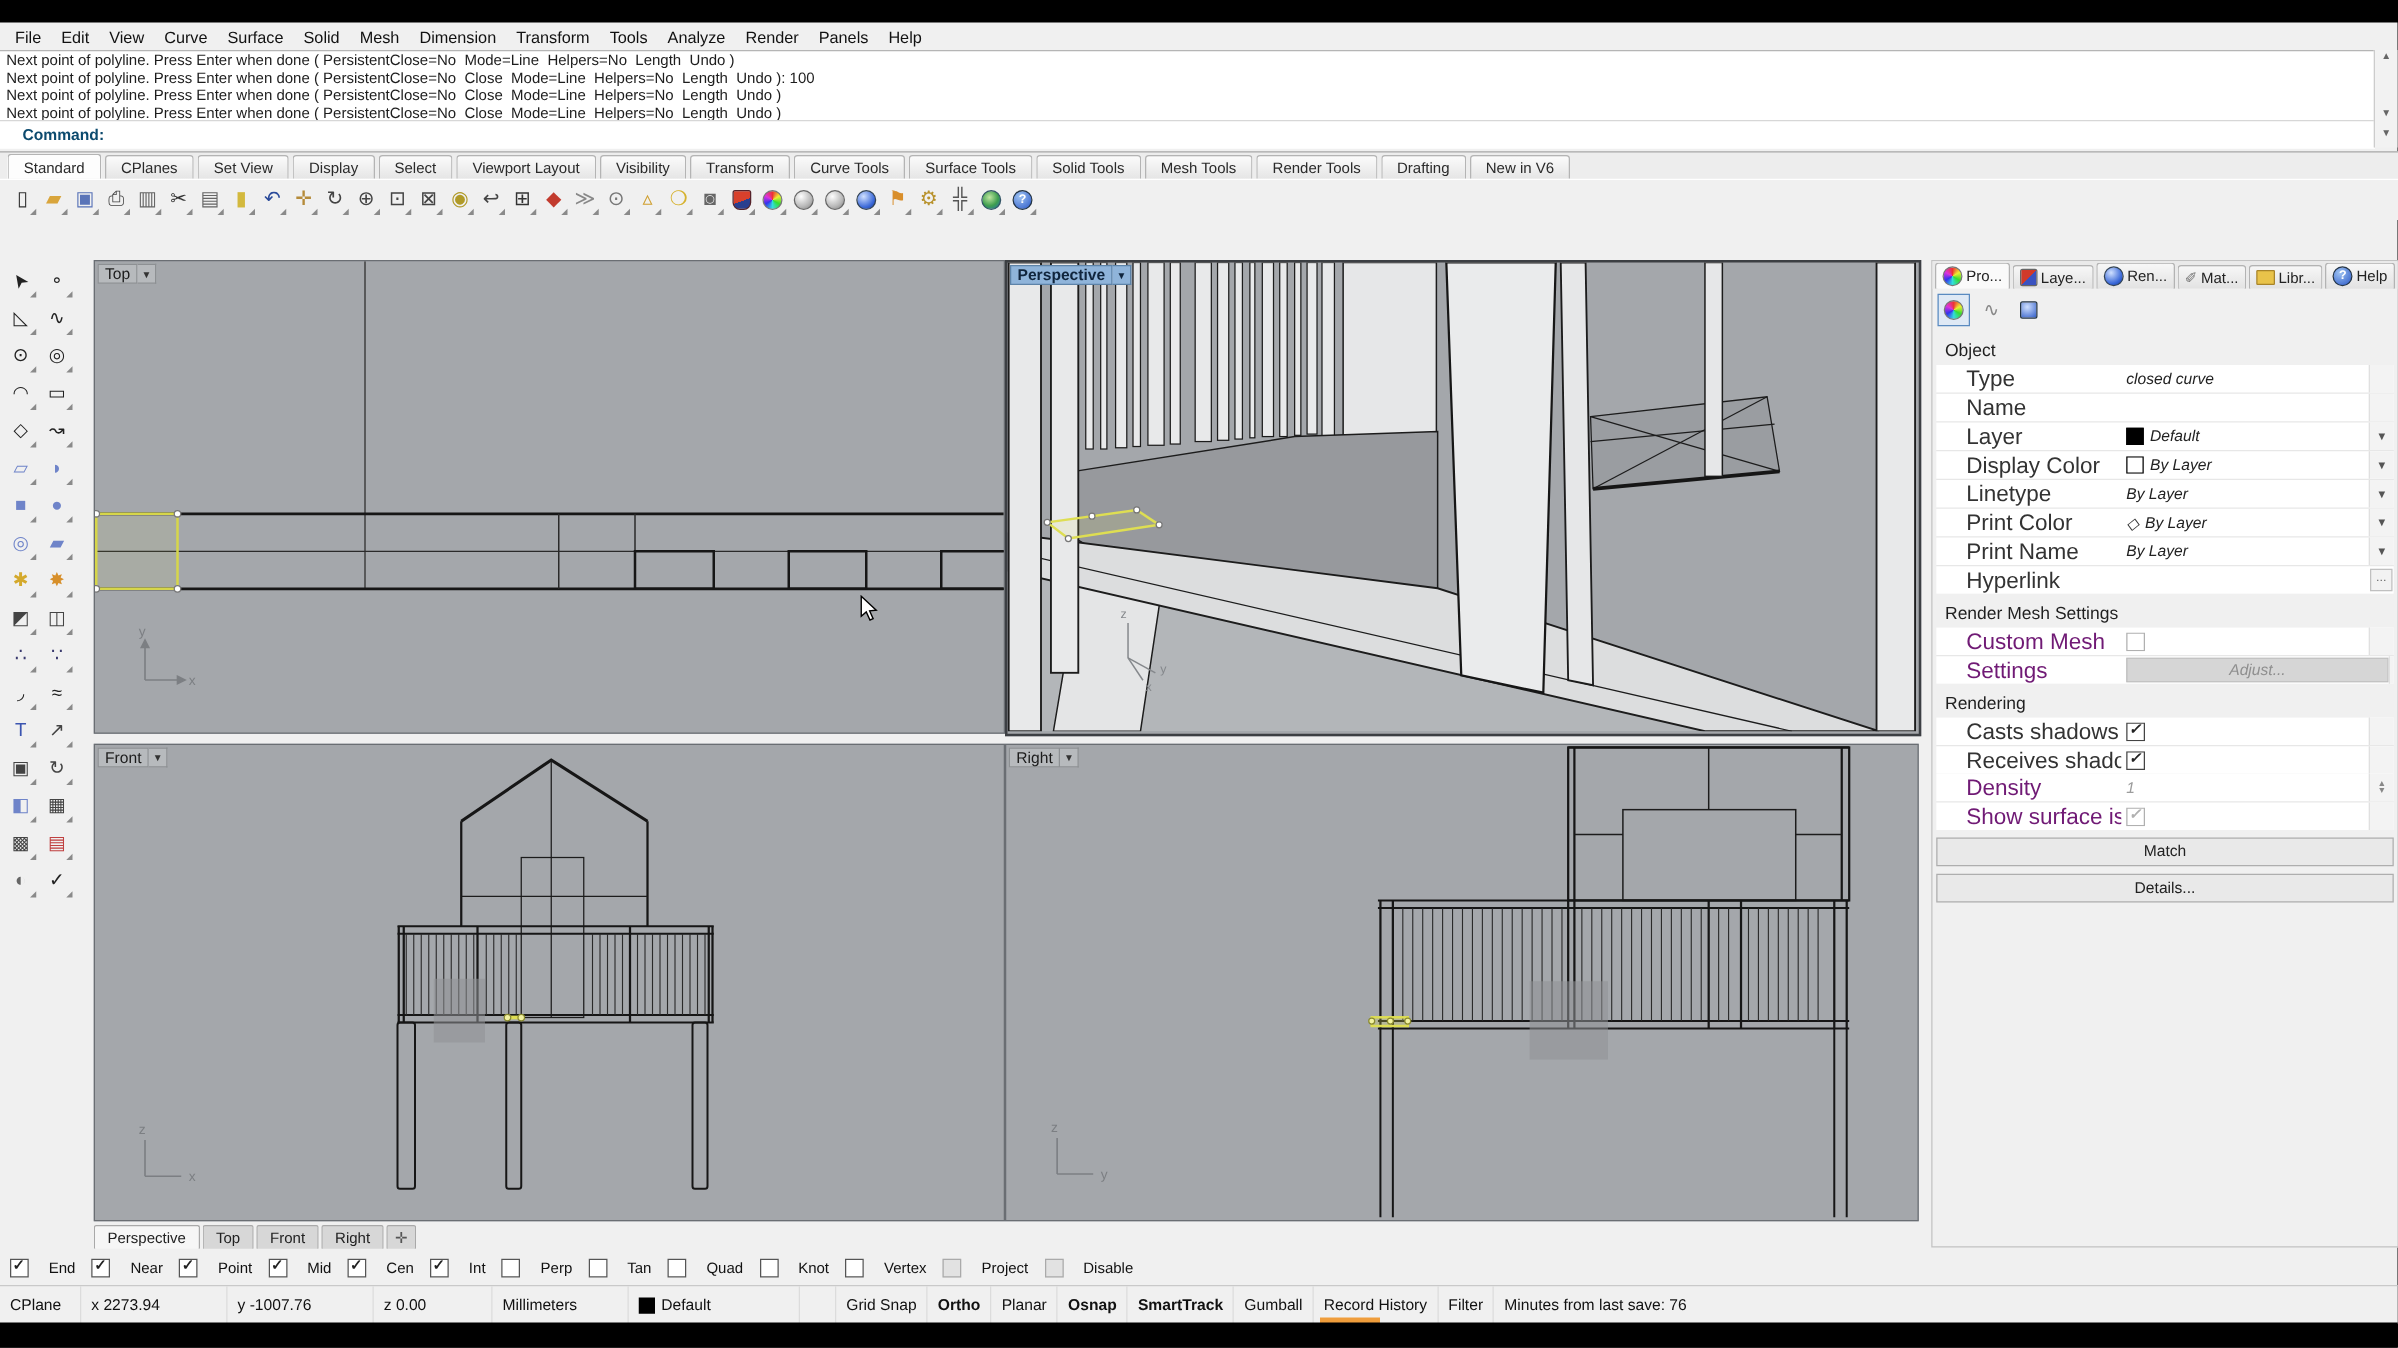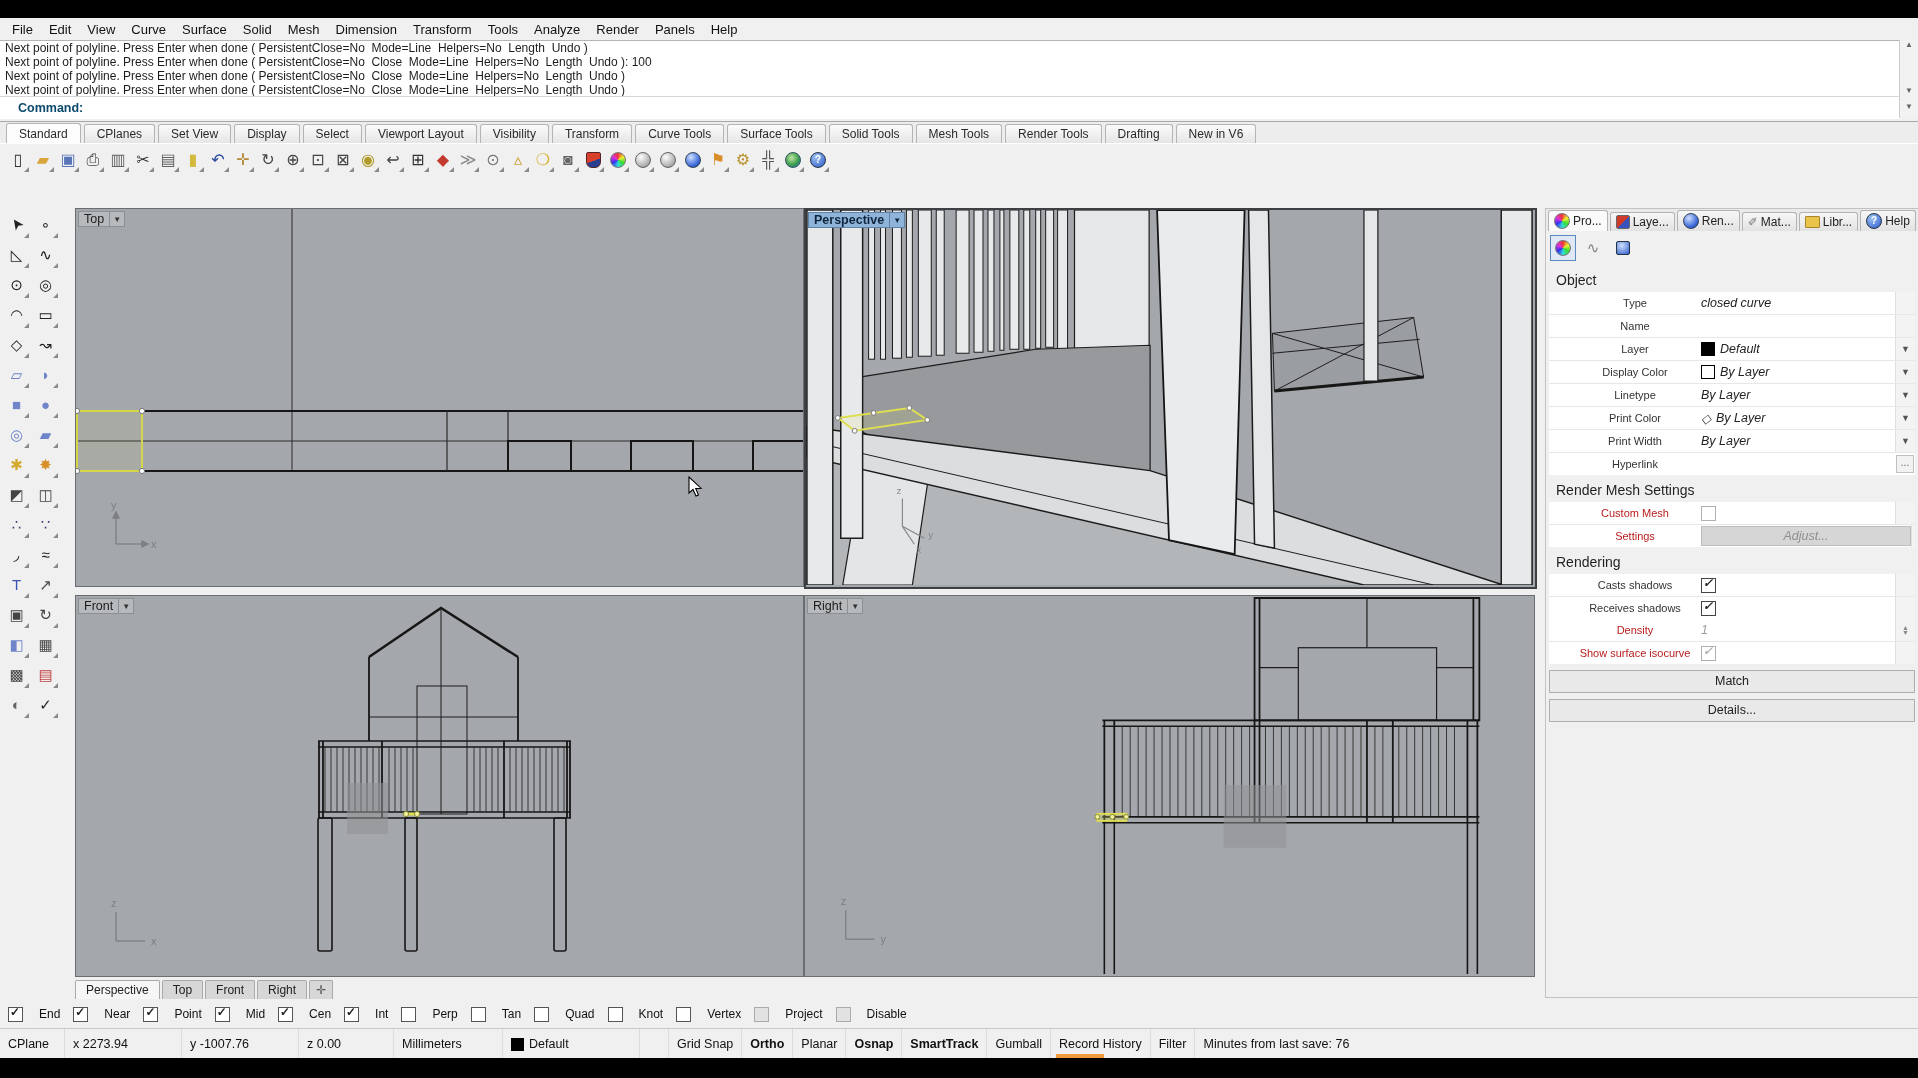--- a/index.html
+++ b/index.html
@@ -75,22 +75,22 @@
   .p-tab{display:flex;align-items:center;gap:3px;font-size:12px;color:#222;background:linear-gradient(#f7f7f7,#e2e2e2);border:1px solid #b3b3b3;border-bottom:none;border-radius:3px 3px 0 0;padding:2px 5px;margin-right:2px;}
   .p-tab.active{background:#fafafa;}
   .p-gear{margin-left:auto;margin-right:4px;color:#9a9a9a;font-size:13px;}
   .p-subbar{display:flex;gap:4px;padding:4px 4px;}
   .p-subbtn{width:24px;height:24px;display:flex;align-items:center;justify-content:center;border:1px solid transparent;}
   .p-subbtn.selected{border:1px solid #5a8ac0;background:#dfe9f5;}
   .p-subbtn i{font-style:normal;font-size:15px;color:#888;}
   .sec-head{font-size:14px;color:#1f1f1f;padding:7px 4px 4px 10px;}
   .prows{margin:0 3px;background:#e7e7e7;display:grid;grid-auto-rows:22px;row-gap:1px;}
   .prow{display:grid;grid-template-columns:148px 1fr 20px;background:#fff;align-items:center;}
-  .prow .lbl{font-size:11px;color:#333;padding-left:24px;overflow:hidden;white-space:nowrap;text-align:center;}
-  .prow .lbl.dis{color:#b91c1c;}
+  .prow .lbl{font-size:18px;color:#333;padding-left:24px;overflow:hidden;white-space:nowrap;}
+  .prow .lbl.dis{color:#701a75;}
   .prow .val{font-size:12.5px;color:#222;display:flex;align-items:center;gap:5px;padding-left:4px;overflow:hidden;white-space:nowrap;font-style:italic;}
   .prow .val.dis{color:#9c9c9c;}
   .prow .dd{height:100%;display:flex;align-items:center;justify-content:center;background:#f3f3f3;border-left:1px solid #e0e0e0;color:#555;font-size:9px;}
   .swatch{width:12px;height:12px;border:1px solid #000;display:inline-block;}
   .swatch.black{background:#000;}
   .swatch.white{background:#fff;}
   .diam{color:#333;font-size:13px;}
   .pcheck{width:13px;height:13px;background:#fff;border:1px solid #444;position:relative;display:inline-block;}
   .pcheck.checked:before{content:"✓";position:absolute;left:1px;top:-3px;font-size:12px;font-weight:bold;color:#222;}
   .pcheck.dis{border-color:#b0b0b0;}
@@ -810,21 +810,21 @@
           </div>
           <div class="prow">
             <span class="lbl">Print Color</span>
             <span class="val">
               <span class="diam">◇</span>
               <span>By Layer</span>
             </span>
             <span class="dd">▼</span>
           </div>
           <div class="prow">
-            <span class="lbl">Print Width</span>
+            <span class="lbl">Print Name</span>
             <span class="val">
               <span>By Layer</span>
             </span>
             <span class="dd">▼</span>
           </div>
           <div class="prow">
             <span class="lbl">Hyperlink</span>
             <span class="val"></span>
             <span class="dd" style="background: none; border: none;">
               <span class="ellipsis-btn">...</span>

